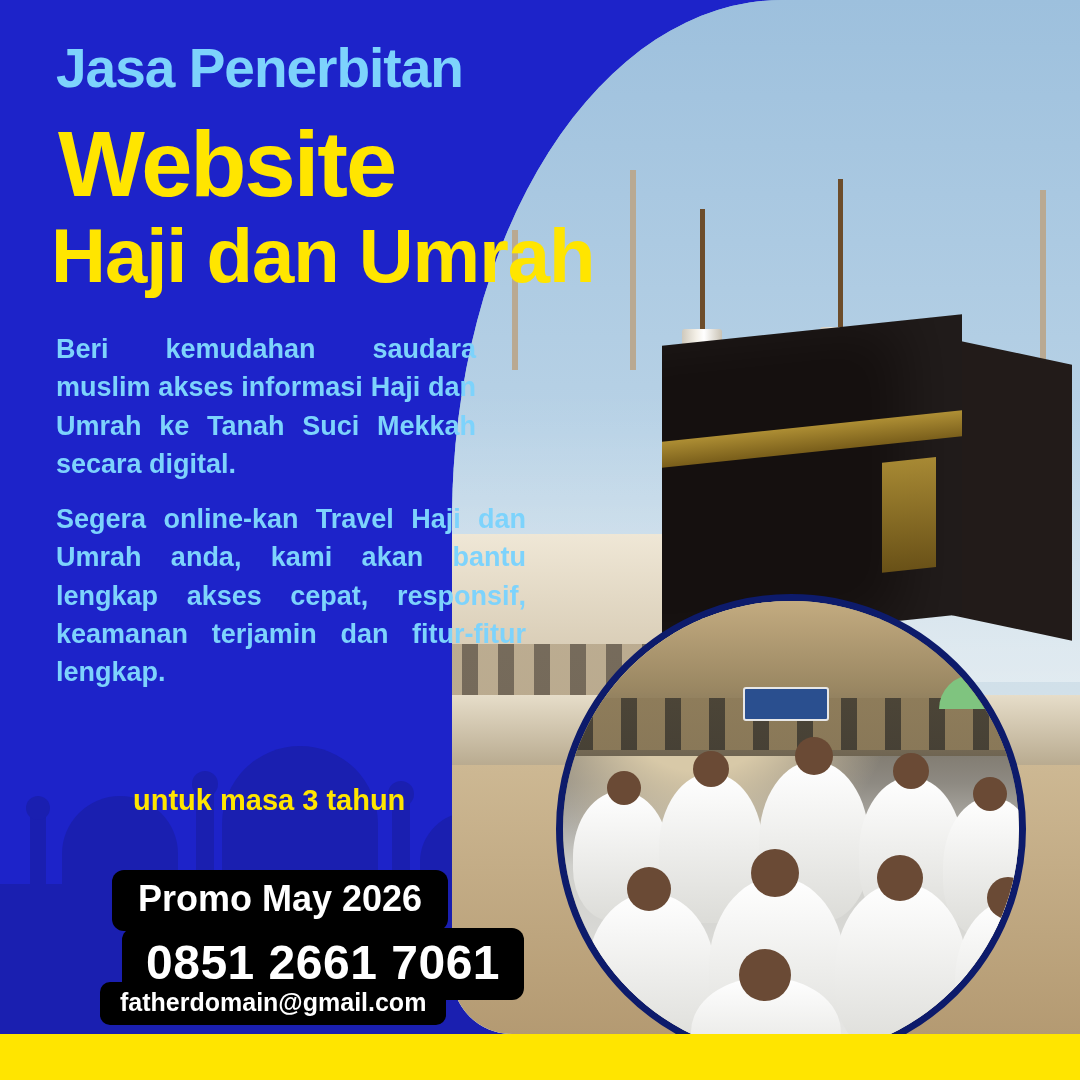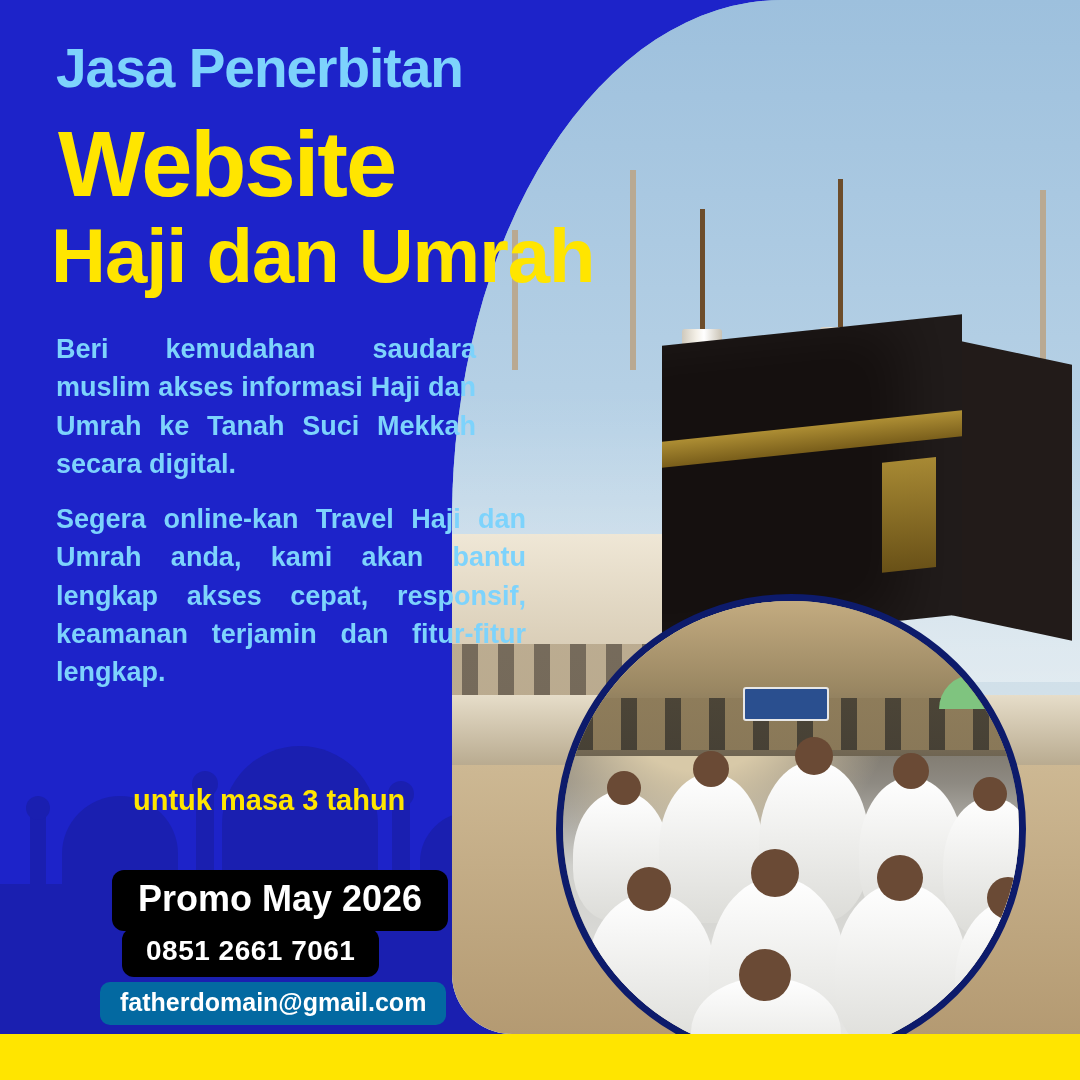--- a/index.html
+++ b/index.html
@@ -308,31 +308,31 @@
     font-weight: bold;
     padding: 8px 26px 11px 26px;
     border-radius: 12px;
   }
   .phone-pill {
     position: absolute;
     left: 122px;
     top: 928px;
     background: #000000;
     color: #ffffff;
-    font-size: 28px;
+    font-size: 48px;
     font-weight: bold;
     padding: 7px 24px 10px 24px;
     border-radius: 12px;
     letter-spacing: .5px;
   }
   .email-pill {
     position: absolute;
     left: 100px;
     top: 982px;
-    background: #0369a1;
+    background: #000000;
     color: #ffffff;
     font-size: 25px;
     font-weight: bold;
     padding: 6px 20px 8px 20px;
     border-radius: 10px;
   }
 </style>
 </head>
 <body>
 

